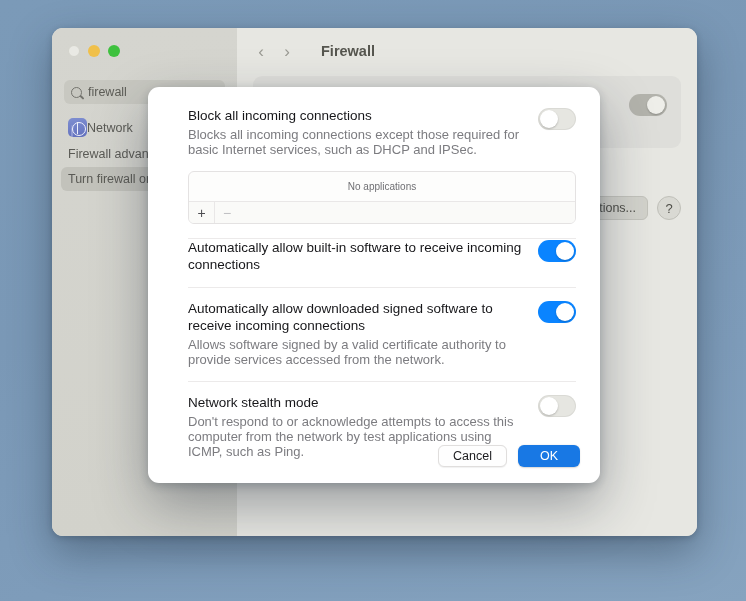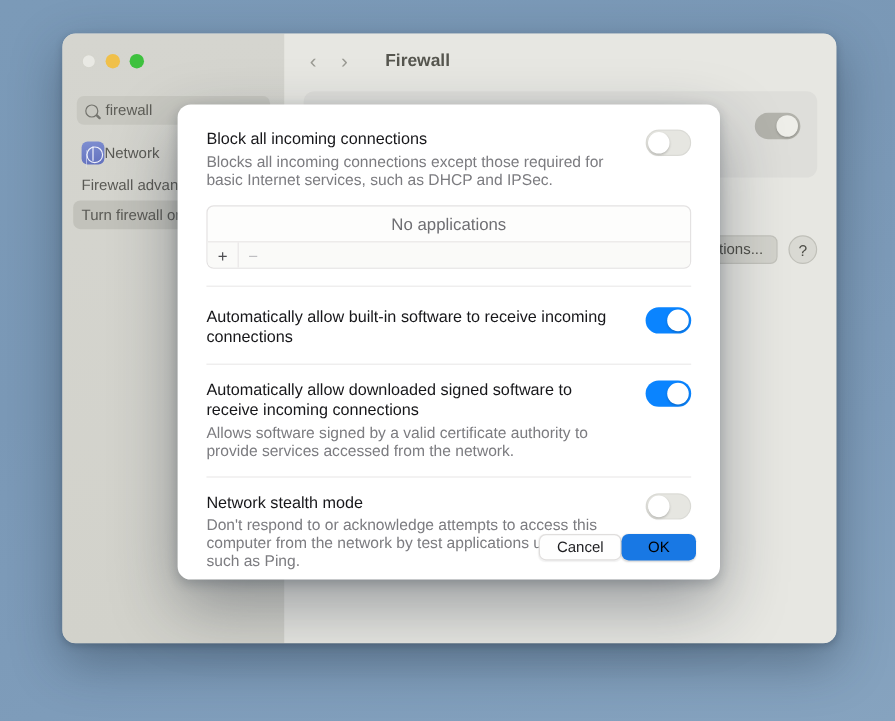--- a/index.html
+++ b/index.html
@@ -187,20 +187,21 @@
 
   
   #firewall-sheet {
     position: absolute;
     left: 148px; top: 87px;
     width: 452px; height: 396px;
     background: #ffffff;
     border-radius: 11px;
     box-shadow: 0 22px 54px rgba(25,35,50,0.38), 0 3px 10px rgba(25,35,50,0.22);
     overflow: hidden;
+    padding-left: 16px;
   }
 
   .sheet-inner { padding: 20px 24px 0 24px; }
 
   .row {
     display: flex;
     align-items: flex-start;
     justify-content: space-between;
     gap: 16px;
   }
@@ -228,59 +229,59 @@
   .app-list {
     margin-top: 14px;
     border: 1px solid #e4e2e2;
     border-radius: 6px;
     overflow: hidden;
     background: #fdfdfc;
   }
   .app-list-empty {
     height: 29px;
     display: flex; align-items: center; justify-content: center;
-    font-size: 14px;
+    font-size: 10px;
     color: #6f6f73;
   }
   .app-list-bar {
     height: 22px;
     border-top: 1px solid #e9e7e7;
     background: #fafaf8;
     display: flex; align-items: center;
   }
   .app-btn {
     width: 25px; height: 22px;
     display: flex; align-items: center; justify-content: center;
     font-size: 14px;
     color: #4d4d51;
   }
   .app-btn.minus { color: #bfbfc2; border-left: 1px solid #e9e7e7; }
 
   .sheet-footer {
     position: absolute;
     right: 20px; bottom: 16px;
-    display: flex; align-items: center; 
+    display: flex; align-items: center; gap: 11px;
   }
   .btn {
     height: 22px;
     border-radius: 6px;
     font-size: 12.5px;
     display: flex; align-items: center; justify-content: center;
     padding: 0 14px;
   }
   .btn-cancel {
     background: #fefefe;
     border: 1px solid #e0dedd;
     color: #1d1d20;
     box-shadow: 0 0.5px 1px rgba(0,0,0,0.06);
     min-width: 58px;
   }
   .btn-ok {
     background: #1878e4;
-    color: #000000;
+    color: #ffffff;
     min-width: 62px;
     box-shadow: 0 0.5px 1.5px rgba(0,0,0,0.16);
   }
 </style>
 </head>
 <body>
 
 <div id="desktop">
 
   <div id="settings-window">
@@ -354,21 +355,21 @@
       <div class="app-list">
         <div class="app-list-empty">No applications</div>
         <div class="app-list-bar">
           <div class="app-btn">+</div>
           <div class="app-btn minus">−</div>
         </div>
       </div>
 
       <div class="sep"></div>
 
-      <div class="row" style="margin-top:16px">
+      <div class="row" style="margin-top:0">
         <div class="row-text">
           <div class="row-title">Automatically allow built-in software to receive incoming connections</div>
         </div>
         <div class="row-toggle">
           <div class="toggle on">
             <div class="knob"></div>
           </div>
         </div>
       </div>
 

